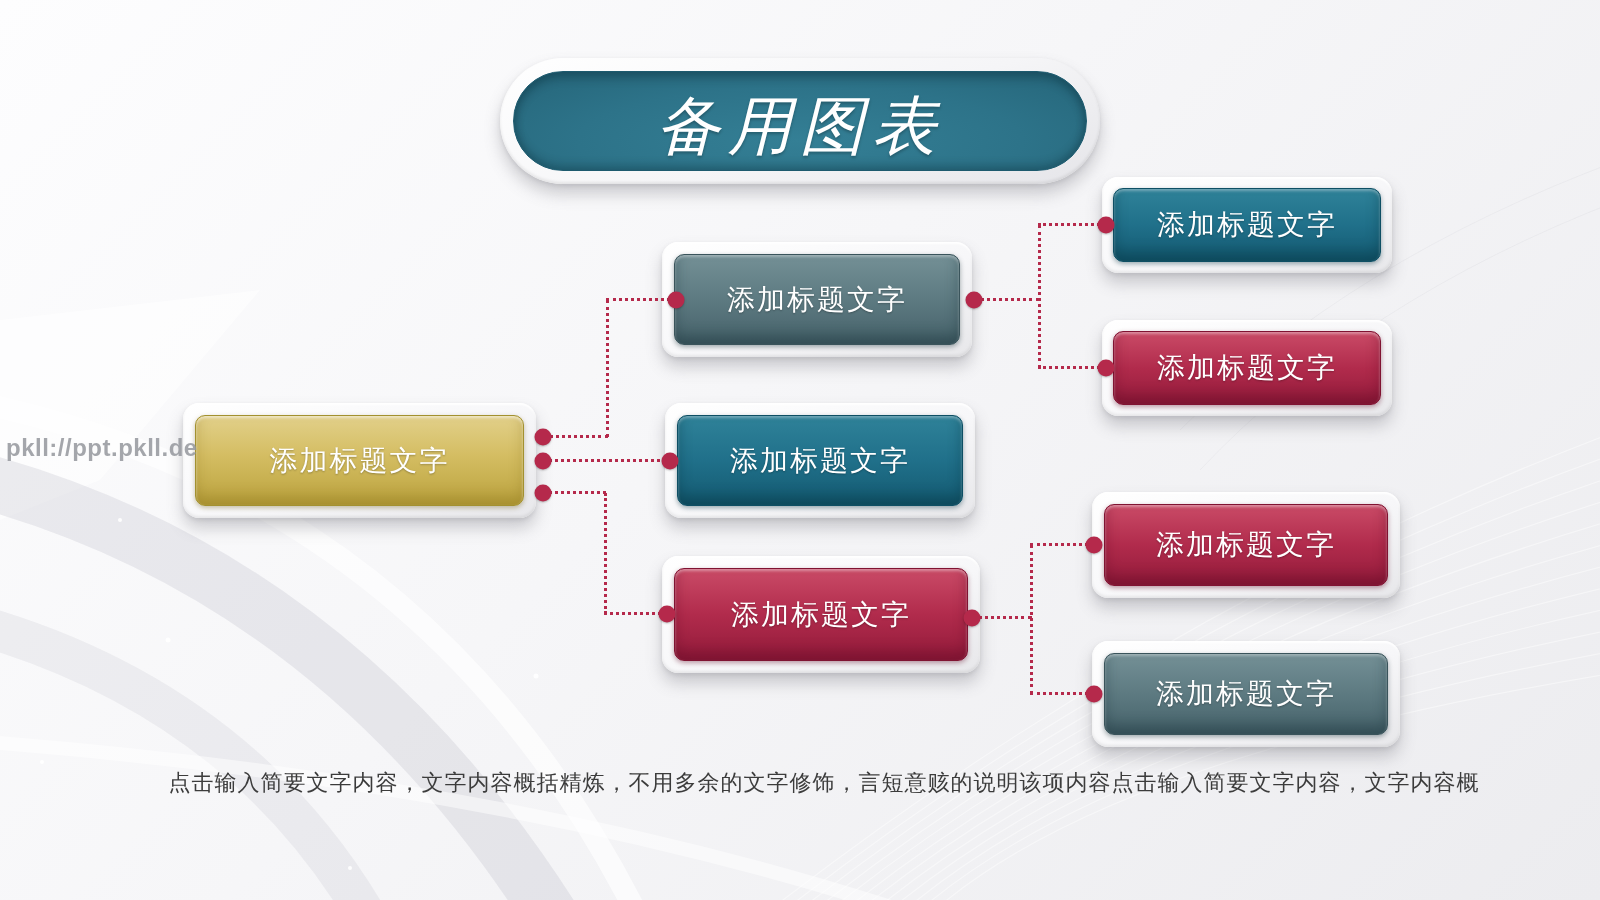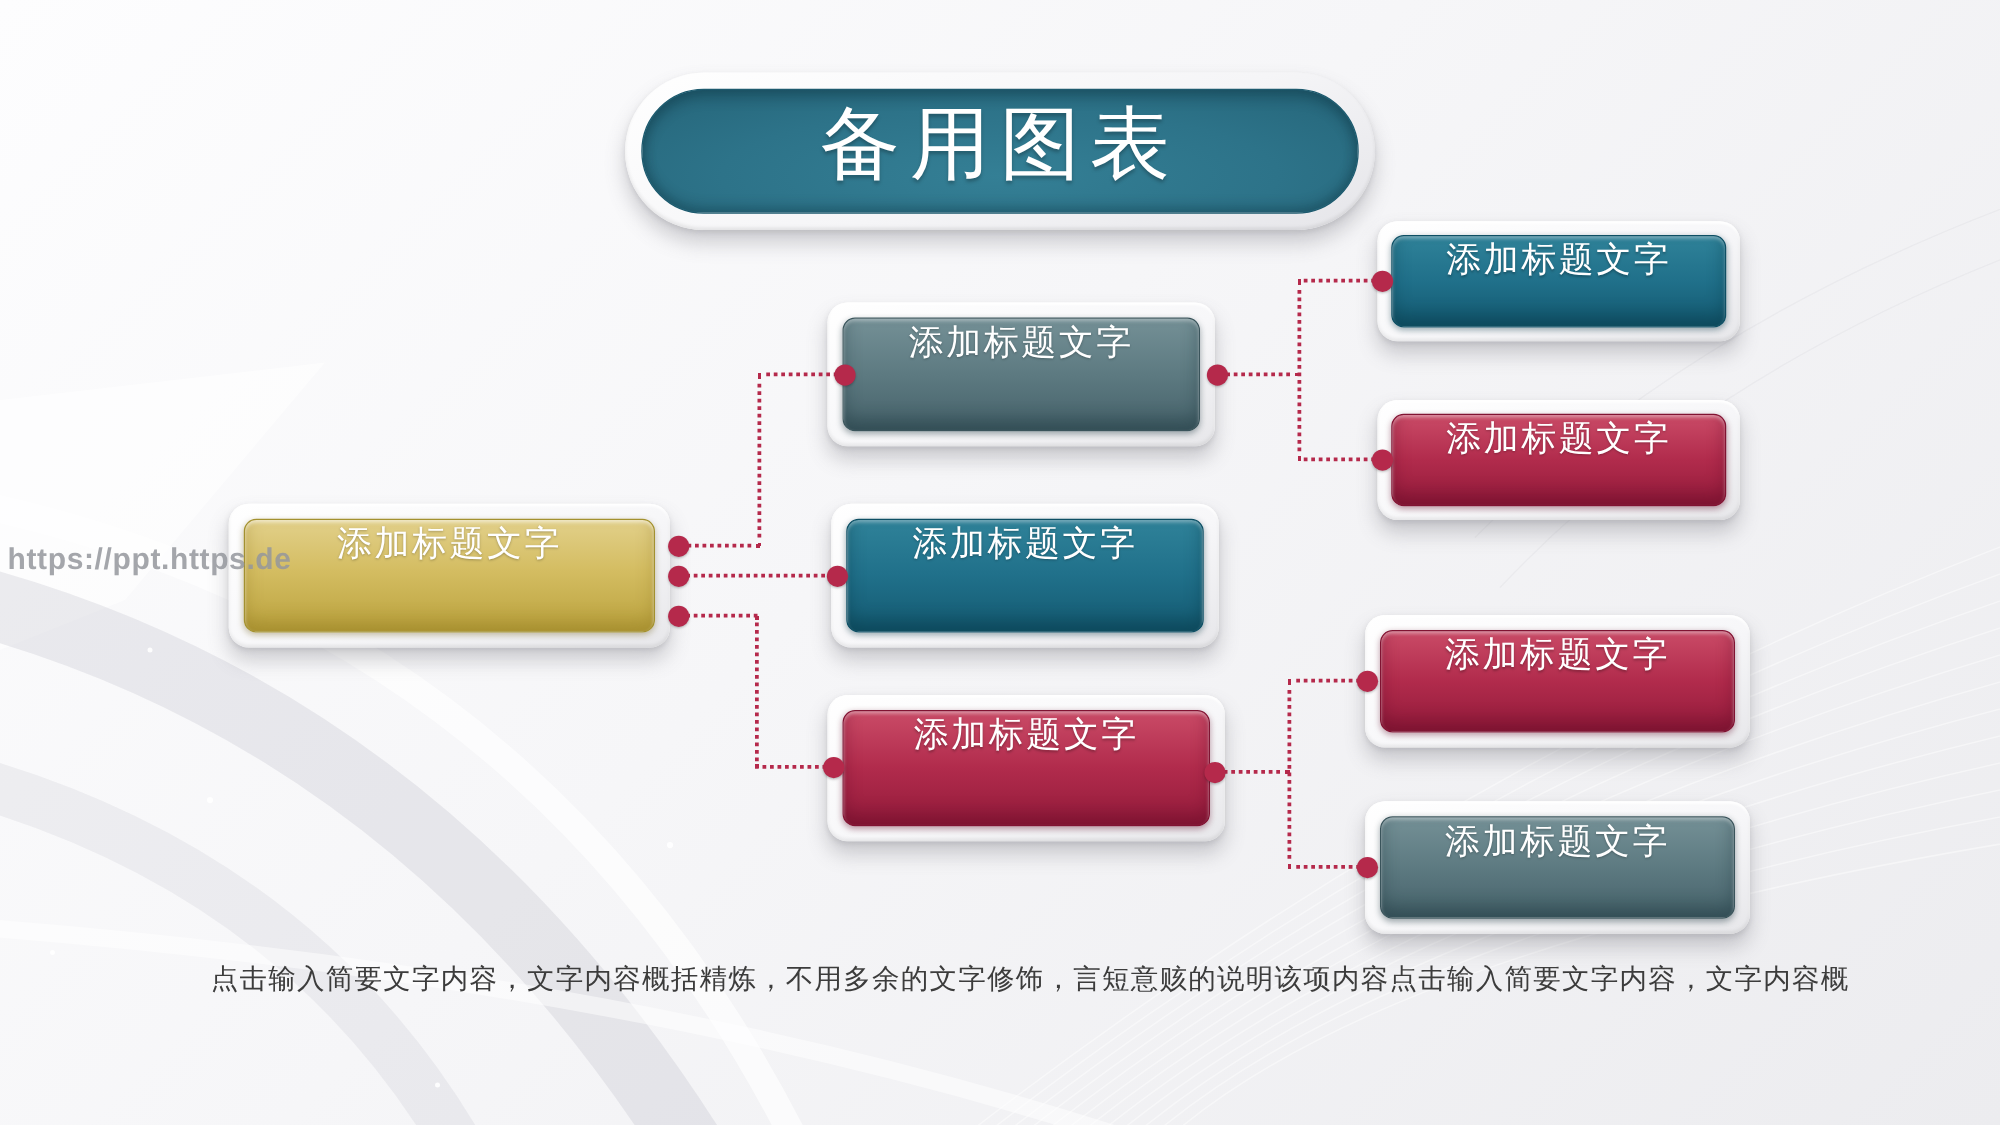--- a/index.html
+++ b/index.html
@@ -13,21 +13,21 @@
 
   
   .frame{
     position:absolute;border-radius:16px;z-index:3;
     background:linear-gradient(160deg,#ffffff 0%,#f7f7f9 55%,#e7e7ea 100%);
     box-shadow:0 10px 16px rgba(98,98,110,.30),0 2px 4px rgba(120,120,130,.18),
                inset 0 -2px 3px rgba(0,0,0,.07),inset 0 2px 2px #ffffff;
   }
   .inner{
     position:absolute;inset:12px;border-radius:10px;
-    display:flex;justify-content:center;
+    display:flex;align-items:center;justify-content:center;
   }
   .node-label{
     color:#ffffff;font-size:28px;letter-spacing:2px;
     text-shadow:0 1px 2px rgba(0,0,0,.28);white-space:nowrap;
   }
   .gold{
     background:linear-gradient(180deg,#e2d08a 0%,#d4bd62 45%,#bba33e 100%);
     border:1px solid #a3912f;
     box-shadow:inset 0 2px 3px rgba(255,255,255,.55),inset 0 -8px 14px rgba(130,105,20,.35),0 2px 5px rgba(100,80,10,.35);
   }
@@ -51,21 +51,21 @@
   .title-frame{
     position:absolute;left:500px;top:58px;width:600px;height:126px;border-radius:70px;z-index:3;
     background:linear-gradient(160deg,#ffffff 0%,#f5f5f7 55%,#e5e5e9 100%);
     box-shadow:0 10px 16px rgba(98,98,110,.30),0 2px 4px rgba(120,120,130,.18),inset 0 -2px 3px rgba(0,0,0,.08);
   }
   .title-inner{
     position:absolute;inset:13px;border-radius:56px;
     background:radial-gradient(ellipse at 50% 70%,#347f95 0%,#2d7389 55%,#256579 100%);
     border:1px solid #1d5a6e;
     box-shadow:inset 0 6px 10px rgba(0,30,40,.30),inset 0 -5px 9px rgba(0,30,40,.25);
-    display:flex;align-items:flex-start;justify-content:center;
+    display:flex;align-items:flex-end;justify-content:center;font-style:italic;
   }
   .title-text{
     color:#ffffff;font-size:64px;letter-spacing:8px;
     text-shadow:0 2px 3px rgba(0,0,0,.25);white-space:nowrap;
   }
 
   
   .seg-h{position:absolute;border-top:3px dotted #b5294b;z-index:4;}
   .seg-v{position:absolute;border-left:3px dotted #b5294b;z-index:4;}
   .cdot{position:absolute;width:17px;height:17px;border-radius:50%;background:#b5294b;
@@ -197,19 +197,19 @@
   <div class="cdot" style="left:676px;top:300px;"></div>
   <div class="cdot" style="left:670px;top:461px;"></div>
   <div class="cdot" style="left:667px;top:614px;"></div>
   <div class="cdot" style="left:974px;top:300px;"></div>
   <div class="cdot" style="left:1106px;top:225px;"></div>
   <div class="cdot" style="left:1106px;top:368px;"></div>
   <div class="cdot" style="left:972px;top:618px;"></div>
   <div class="cdot" style="left:1094px;top:545px;"></div>
   <div class="cdot" style="left:1094px;top:694px;"></div>
 
-  <div class="watermark">https://ppt.https.de</div>
+  <div class="watermark">pkll://ppt.pkll.de</div>
 
   <div class="desc">
     <div>点击输入简要文字内容，文字内容概括精炼，不用多余的文字修饰，言短意赅的说明该项内容点击输入简要文字内容，文字内容概</div>
   </div>
 
 </div>
 
 </body></html>

